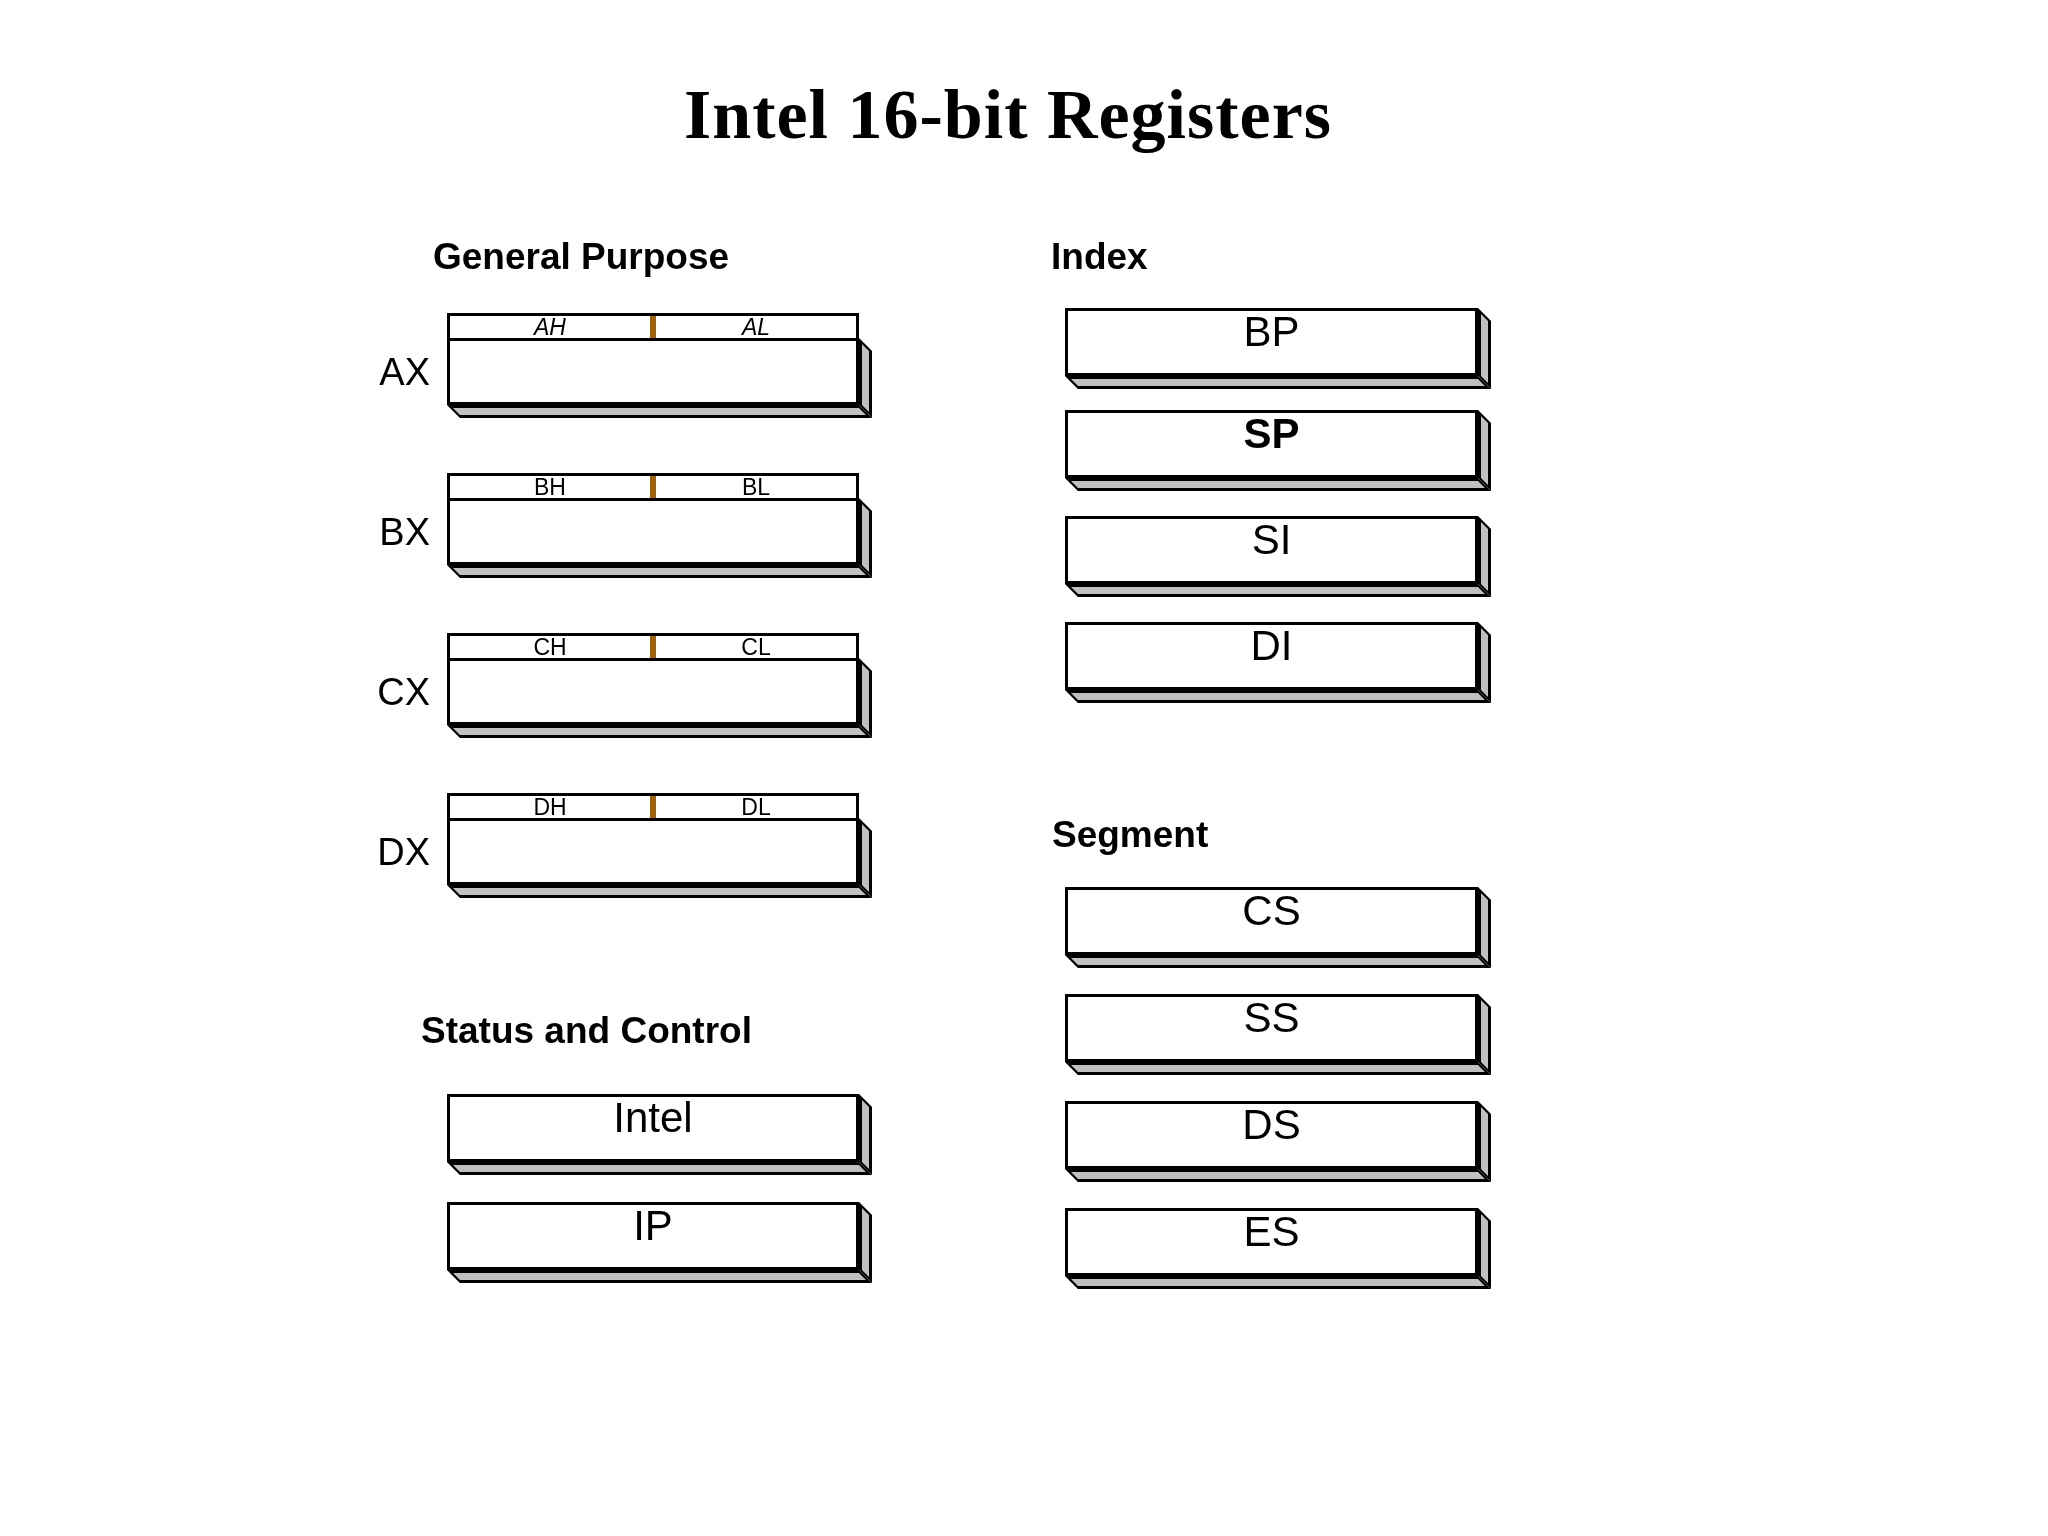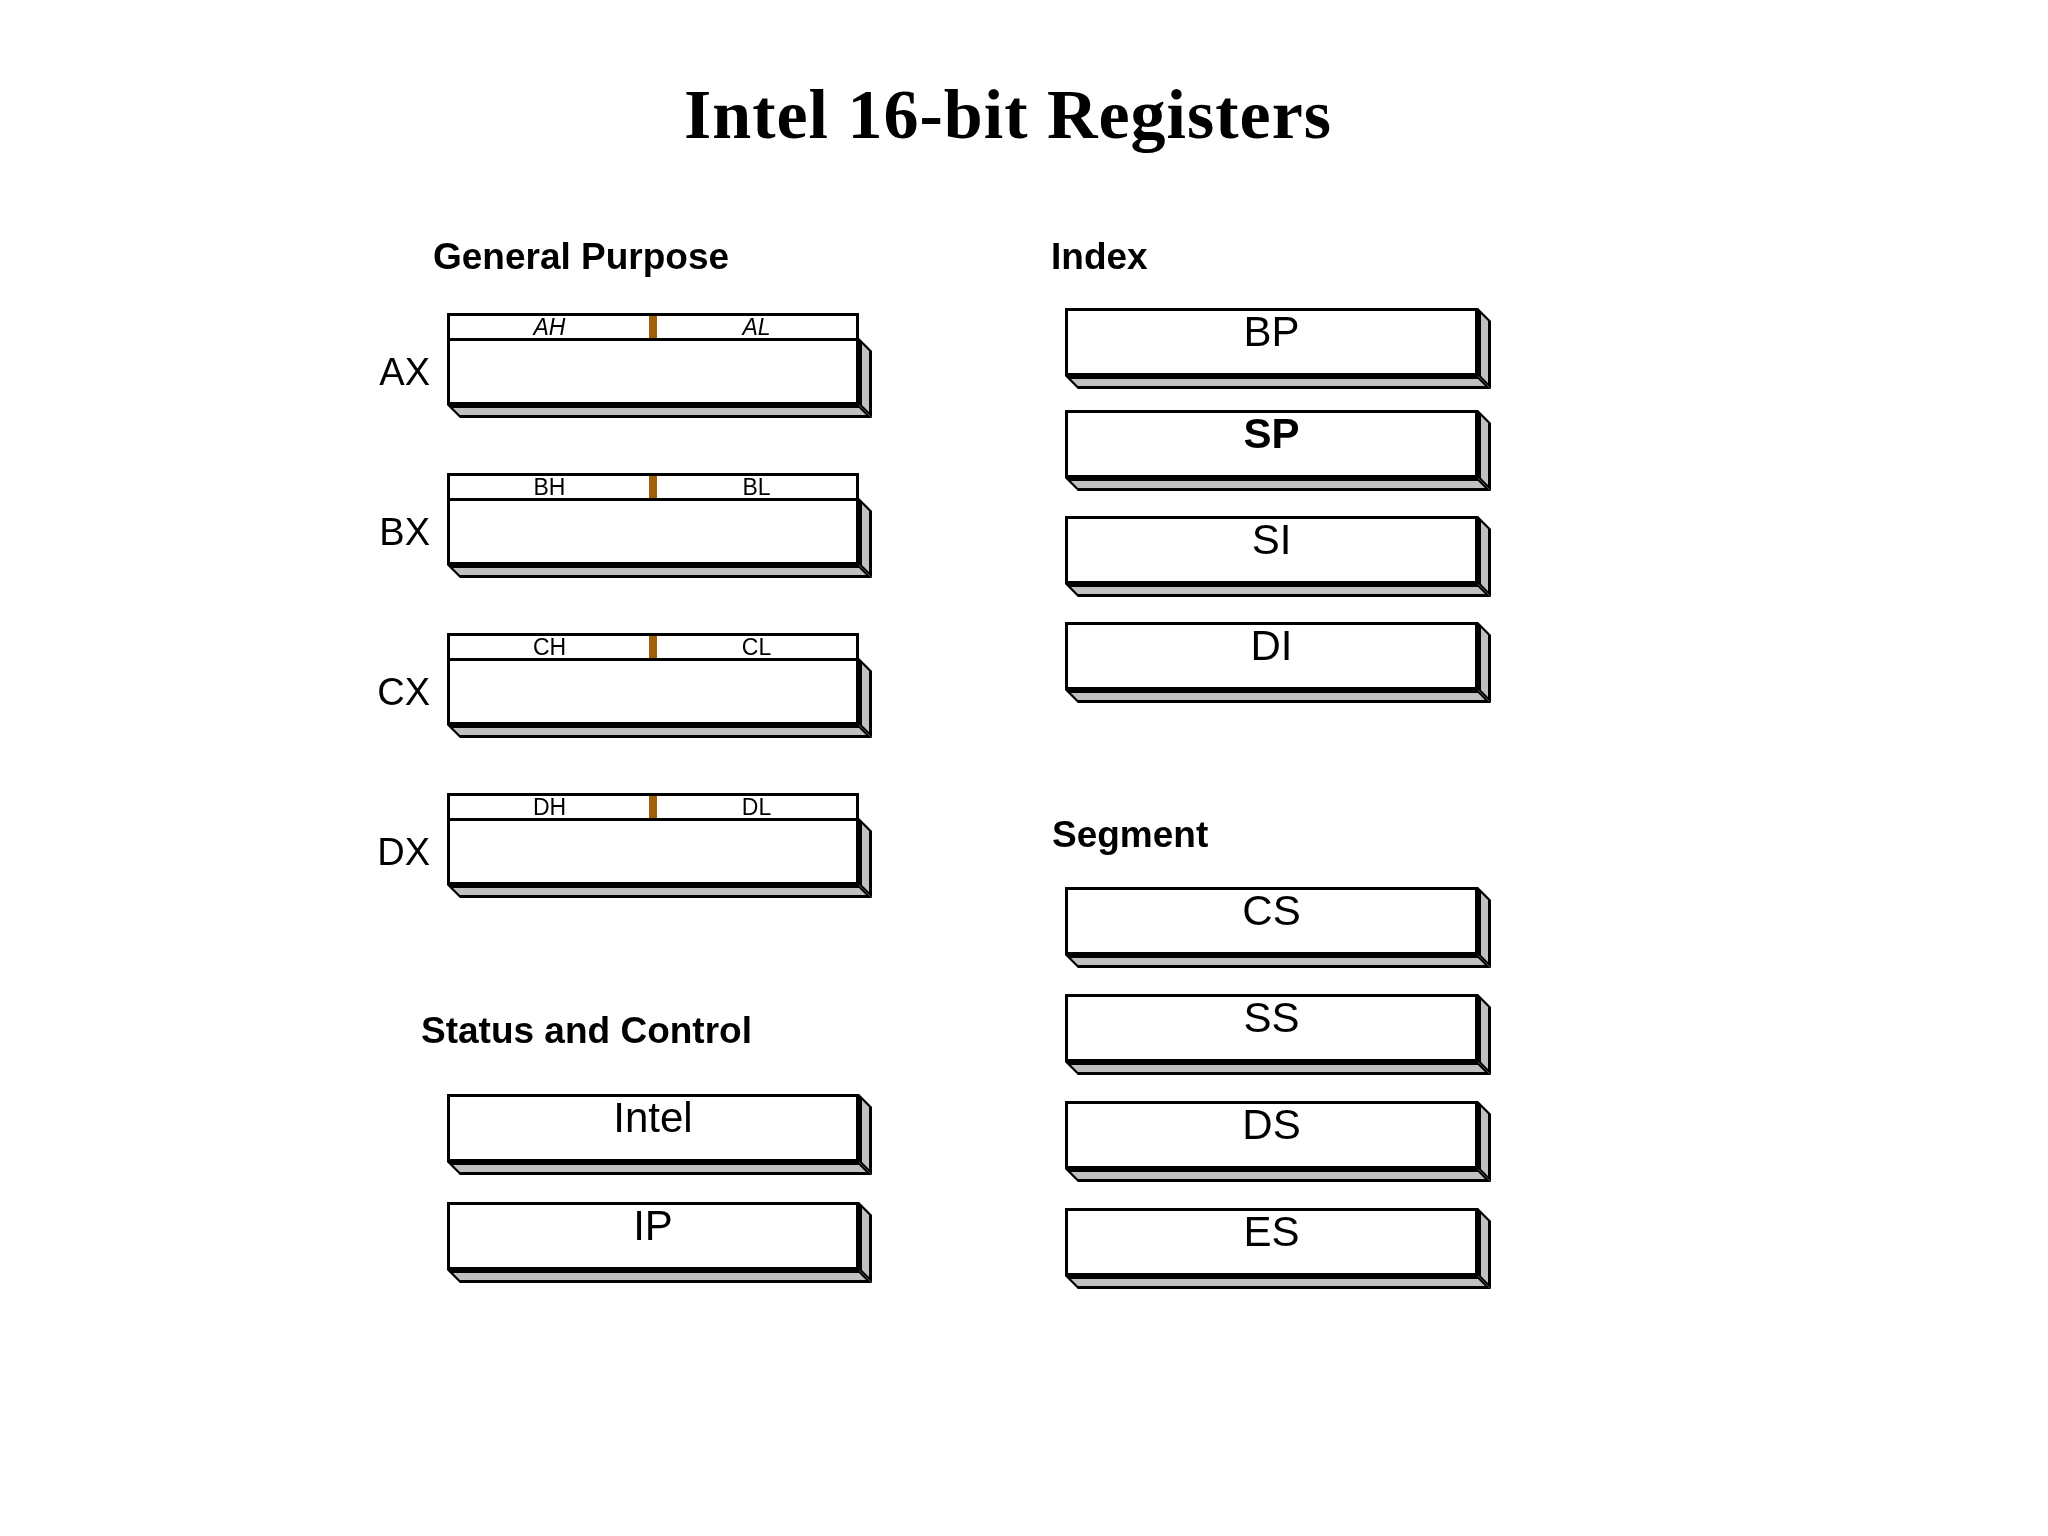--- a/index.html
+++ b/index.html
@@ -42,21 +42,21 @@
   }
   .subrow {
     position: absolute; bottom: 100%; left: 0; width: 100%; height: 25px;
     display: flex; background: #ffffff;
     border: 3px solid #000; border-bottom: none;
   }
   .subcell {
     flex: 1; display: flex; align-items: center; justify-content: center;
     font-size: 23px; line-height: 1;
   }
-  .subcell.low { border-left: 8px solid #a16207; }
+  .subcell.low { border-left: 6px solid #a16207; }
   .gp-name {
     position: absolute; left: 338px; width: 92px; height: 67px;
     display: flex; align-items: center; justify-content: flex-end;
     font-size: 38px; line-height: 1;
   }
 </style>
 </head>
 <body>
 
 <div class="title">Intel 16-bit Registers</div>

